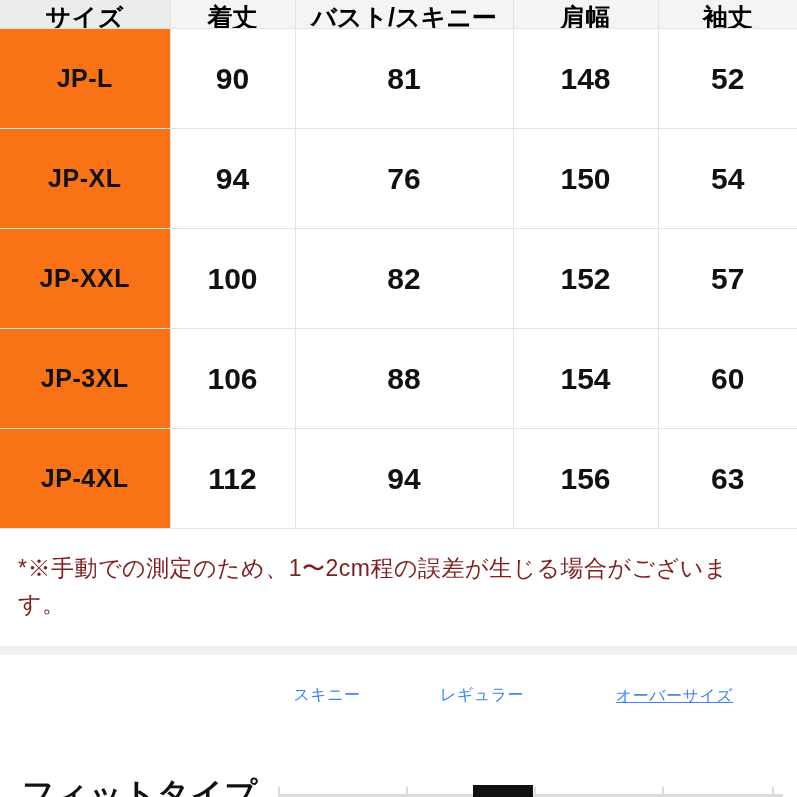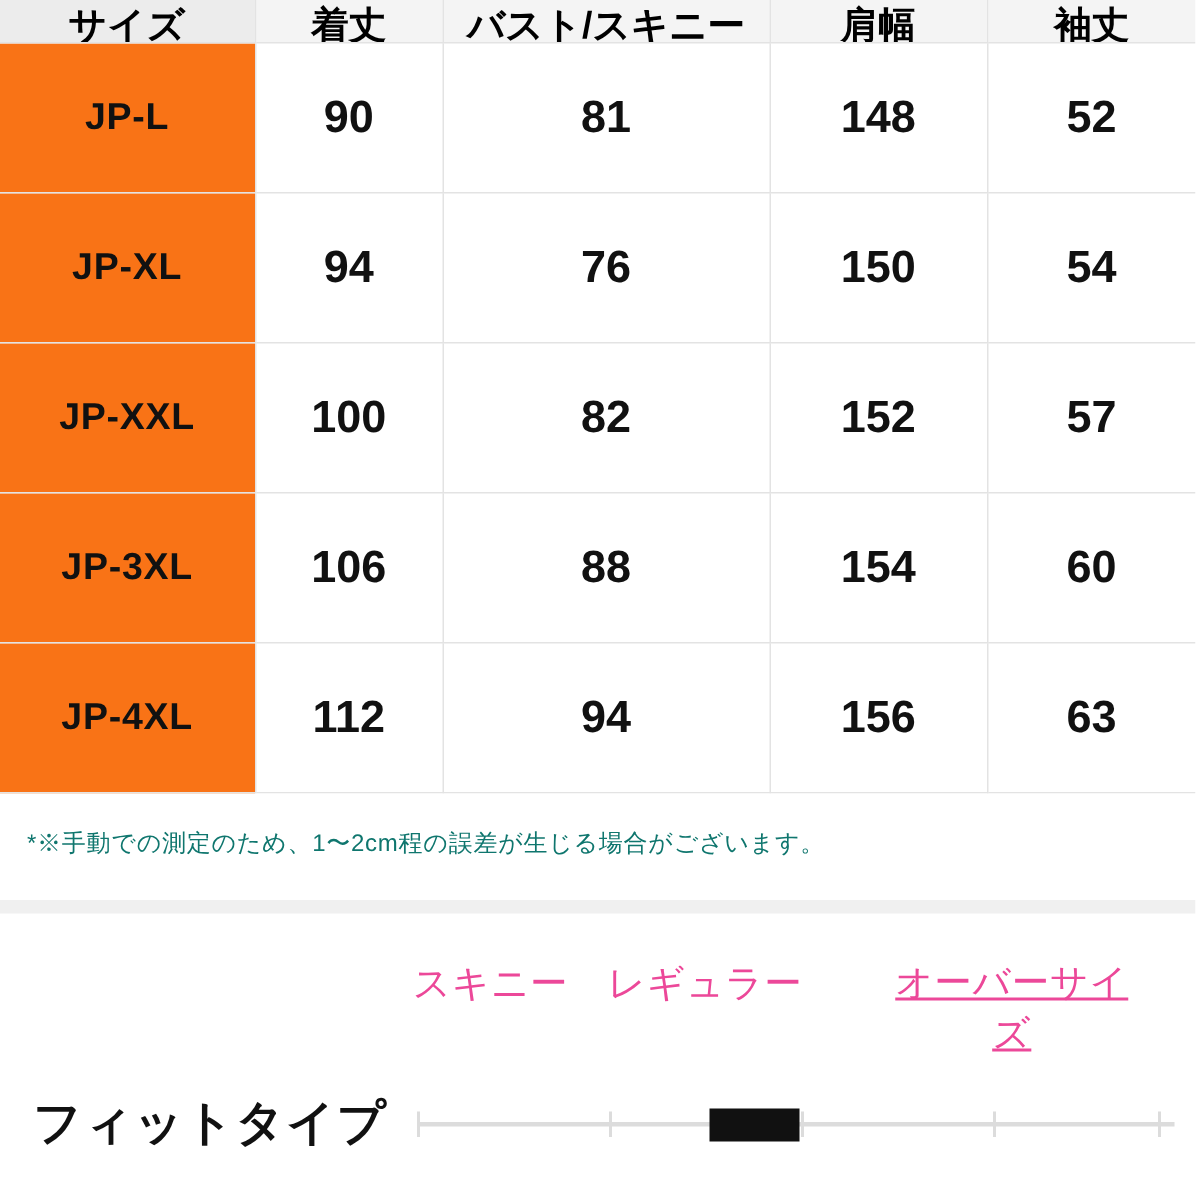--- a/index.html
+++ b/index.html
@@ -64,22 +64,22 @@
     vertical-align: bottom;
     line-height: 0.85;
     overflow: hidden;
   }
   table.size-table thead th.label {
     background: #ececec;
   }
 
   
   .note {
-    font-size: 16px;
-    color: #0f766e;
+    font-size: 23px;
+    color: #7f1d1d;
     line-height: 1.55;
     padding: 22px 18px 0 18px;
     letter-spacing: 0.5px;
     width: 740px;
   }
 
   
   .separator {
     margin-top: 24px;
     width: 797px;
@@ -95,27 +95,27 @@
   }
   .fit-labels {
     position: relative;
     height: 80px;
     margin-left: 262px;
     width: 520px;
   }
   .fit-label {
     position: absolute;
     top: 0;
-    font-size: 25px;
-    color: #ec4899;
+    font-size: 16px;
+    color: #3b82f6;
     text-align: center;
     letter-spacing: 0.5px;
   }
   .fit-label.l0 { left: 0px;   width: 130px; }
-  .fit-label.l1 { left: 138px; width: 140px; }
+  .fit-label.l1 { left: 150px; width: 140px; }
   .fit-label.l2 { left: 330px; width: 165px; line-height: 1.35; text-decoration: underline; }
 
   .fit-row {
     position: relative;
     display: flex;
     align-items: center;
     height: 60px;
   }
   .fit-title {
     font-size: 32px;

